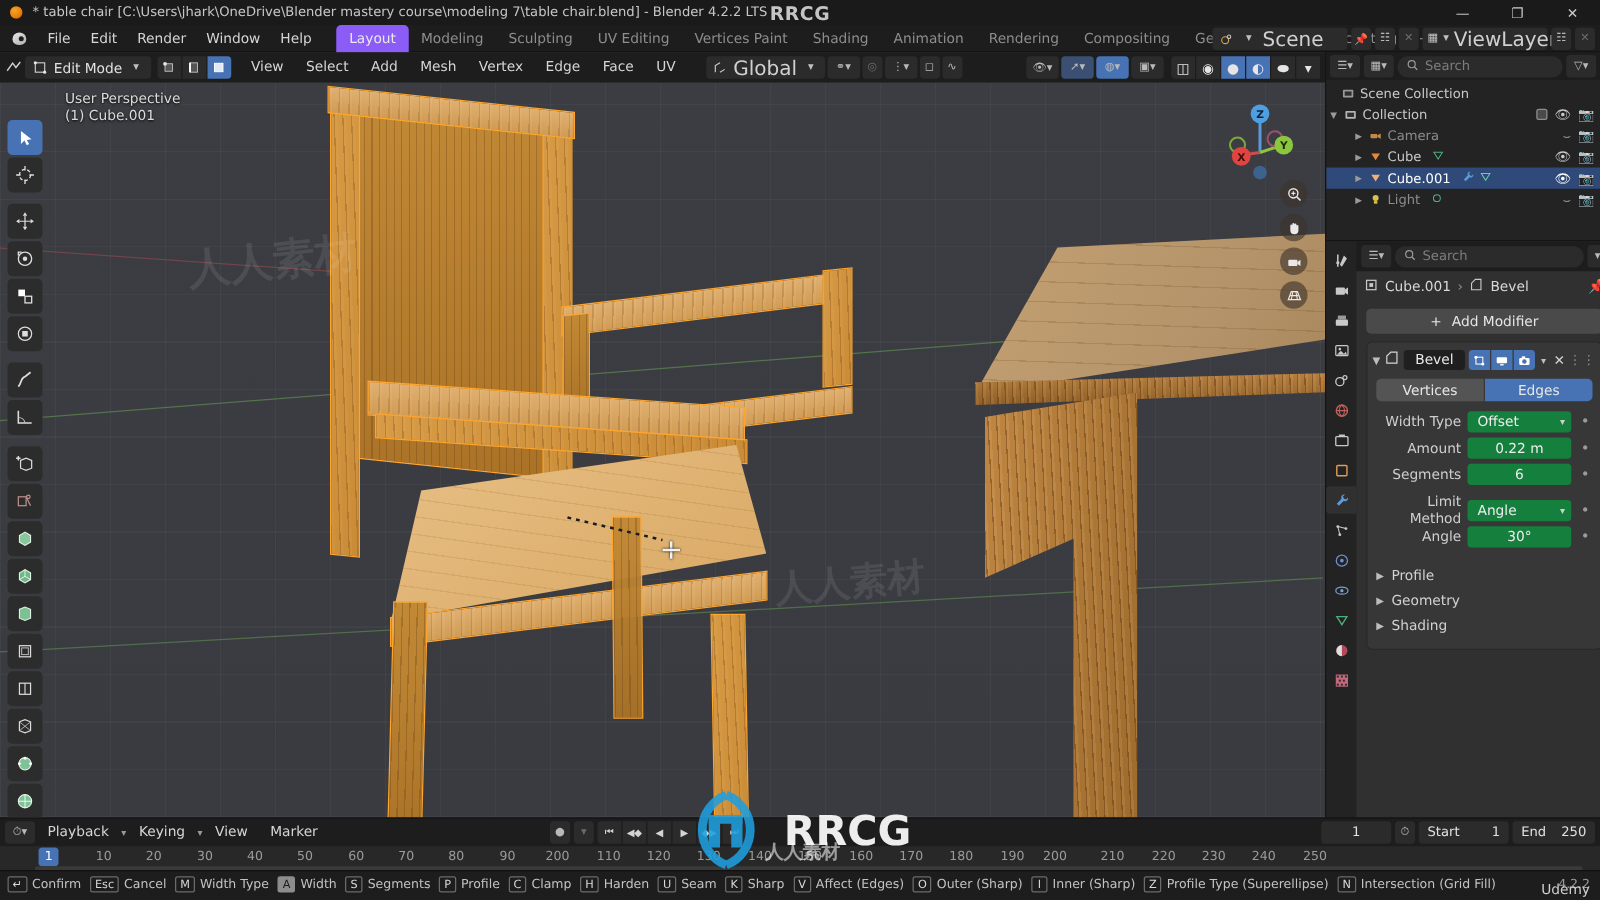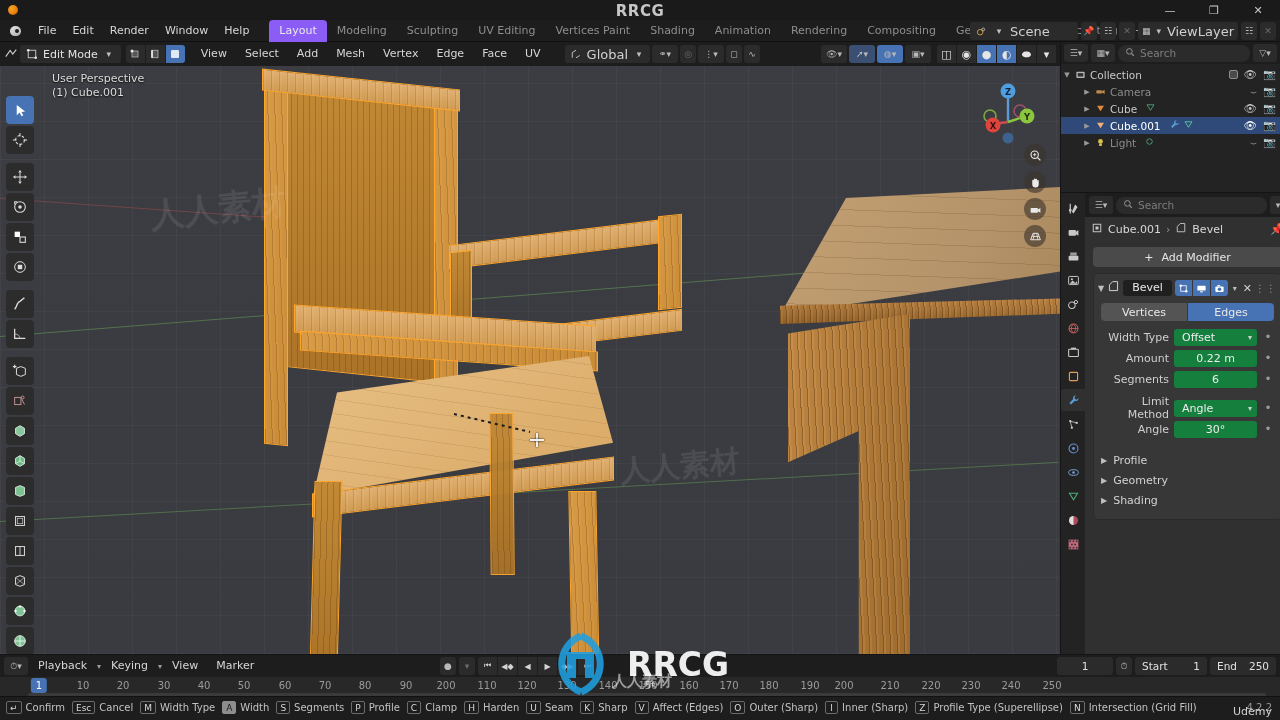--- a/index.html
+++ b/index.html
@@ -22,21 +22,21 @@
   .blender-logo::before { content:""; position:absolute; left:2px; top:3px; width:11px; height:10px; border-radius:50% 50% 45% 45%;
       background:linear-gradient(145deg,#e8e8e8,#aeaeae); }
   .blender-logo::after { content:""; position:absolute; left:7px; top:6px; width:4px; height:4px; border-radius:50%; background:#1d1d1d; }
   .menu-item { padding:0 8px; line-height:22px; color:#d6d6d6; font-size:11px; cursor:default; }
   .ws-tabs { display:flex; align-items:flex-end; height:22px; margin-left:12px; }
   .ws-tab { padding:0 10px; line-height:22px; font-size:11px; color:#8e8e8e; }
   .ws-tab.active { background:#8b5cf6; color:#e9e9e9; border-radius:4px 4px 0 0; }
   .ws-tab.plus { color:#9a9a9a; padding:0 7px; }
   .topbar-right { position:absolute; right:4px; top:2px; display:flex; align-items:center; gap:3px; }
   .field-pill { height:18px; background:#2b2b2b; border-radius:3px; display:flex; align-items:center; padding:0 4px; gap:4px; }
-  .field-pill .lbl { color:#d0d0d0; font-size:13px; }
+  .field-pill .lbl { color:#d0d0d0; font-size:16px; }
   .mini-ic { width:14px; height:14px; display:inline-flex; align-items:center; justify-content:center; color:#c0c0c0; font-size:9px; }
   .sq-btn { width:16px; height:18px; background:#2b2b2b; border-radius:3px; display:flex; align-items:center; justify-content:center; color:#b9b9b9; font-size:9px; }
   .sq-btn.dim { color:#6a6a6a; }
 
   
   .main { height:612px; display:flex; position:relative; }
 
   
   .viewport-wrap { width:1060px; position:relative; background:#393b40; }
   .vp-header { height:24px; background:#1d1d1d; display:flex; align-items:center; padding:0 4px; gap:2px; position:relative; z-index:20; }
@@ -195,20 +195,21 @@
       font-size:9px; color:#d9d9d9; }
   .key.fill { background:#8d8d8d; color:#1d1d1d; border-color:#8d8d8d; }
   .ver { position:absolute; right:8px; font-size:10px; color:#9a9a9a; }
   .udemy { position:absolute; right:8px; bottom:-16px; font-size:11px; color:#d0d0d0; }
 </style>
 </head>
 <body>
 
 <div class="titlebar">
   <span class="tb-icon"></span>
+  <span class="tb-title">* table chair [C:\Users\jhark\OneDrive\Blender mastery course\modeling 7\table chair.blend] - Blender 4.2.2 LTS</span>
   <span class="rrcg-top">RRCG</span>
   <span class="tb-btns">
     <span class="tb-btn">—</span>
     <span class="tb-btn">❐</span>
     <span class="tb-btn close">✕</span>
   </span>
 </div>
 
 <div class="topbar">
   <span class="blender-logo"></span>
@@ -566,20 +567,30 @@
                 <circle cx="7" cy="7" r="4.5" fill="none" stroke="#9a9a9a" stroke-width="1.5"></circle>
                 <line x1="10.5" y1="10.5" x2="14" y2="14" stroke="#9a9a9a" stroke-width="1.7"></line>
               </svg>
           </span>
           <span class="ph">Search</span>
         </span>
         <span class="sq-btn" style="width:24px">▽▾</span>
       </div>
       <div class="out-body">
 
+        <div class="out-row">
+          <span style="width:10px"></span>
+          <span class="out-ic">
+            <svg width="11" height="11" viewBox="0 0 16 16">
+                <rect x="2" y="4" width="12" height="9" rx="1" fill="#9a9a9a"></rect>
+                <rect x="4" y="6" width="8" height="5" fill="#303030"></rect>
+              </svg>
+          </span>
+          <span class="out-lbl">Scene Collection</span>
+        </div>
 
         <div class="out-row">
           <span class="chev">▼</span>
           <span class="out-ic">
             <svg width="11" height="11" viewBox="0 0 16 16">
                 <rect x="2" y="4" width="12" height="9" rx="1" fill="#b5b5b5"></rect>
                 <rect x="4" y="6" width="8" height="5" fill="#303030"></rect>
               </svg>
           </span>
           <span class="out-lbl">Collection</span>

